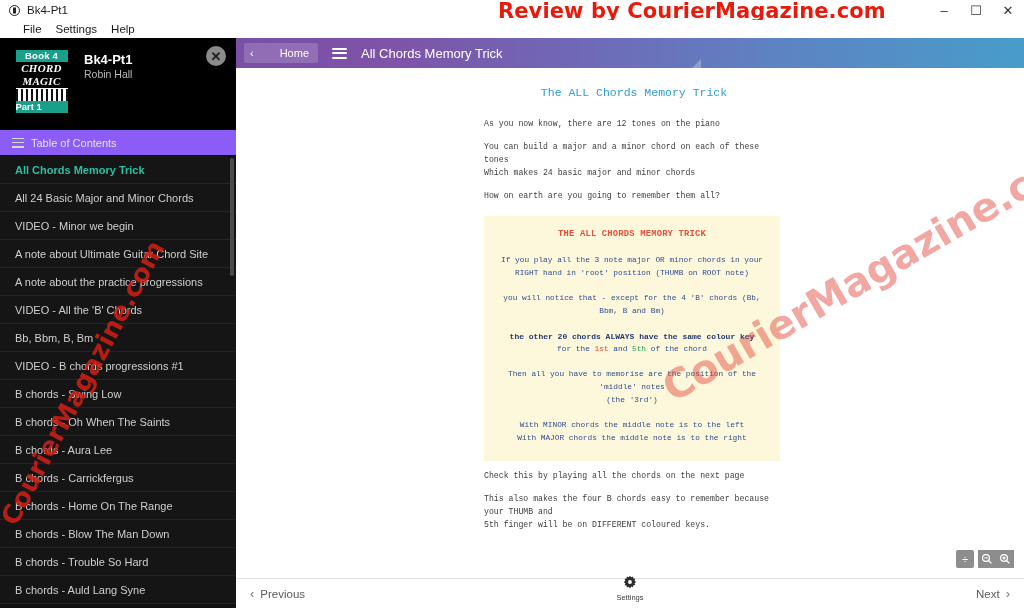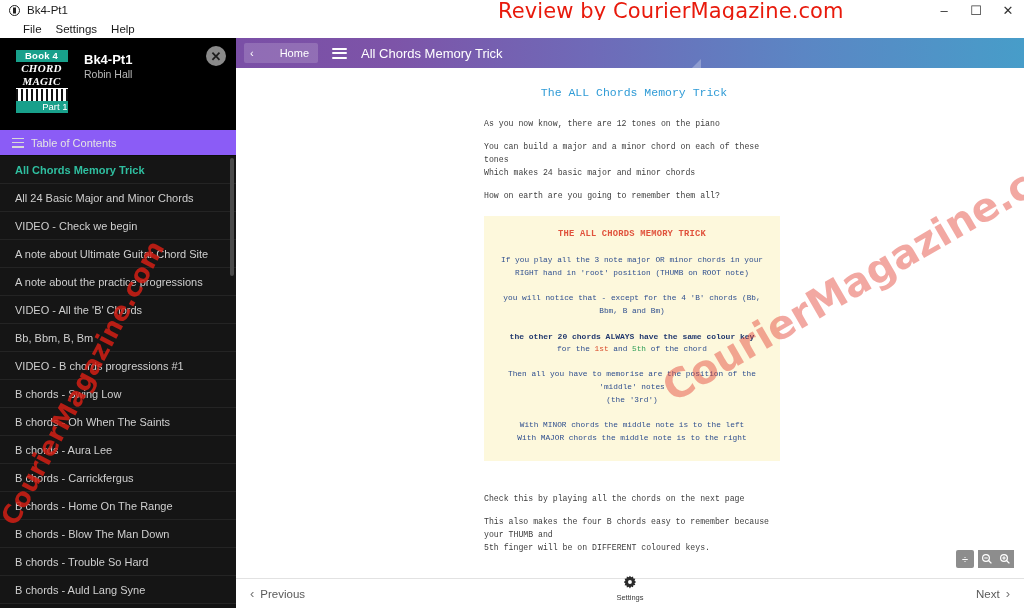--- a/index.html
+++ b/index.html
@@ -21,21 +21,21 @@
     width: 16px; height: 16px; margin-left: 6px;
     display: flex; align-items: center; justify-content: center;
     font-size: 11px; color: #222;
   }
   .tb-title {
     font-size: 11.5px; color: #1a1a1a; margin-left: 5px;
     font-family: "Liberation Sans", sans-serif;
   }
   .tb-watermark {
     position: absolute; left: 498px; top: -1px;
-    font-size: 21px; font-weight: normal; color: #e81a0c;
+    font-size: 21px; font-weight: bold; color: #e81a0c;
     letter-spacing: .1px; white-space: nowrap;
     font-family: "DejaVu Sans", sans-serif;
   }
   .tb-winbtns {
     position: absolute; right: 0; top: 0; height: 20px;
     display: flex; align-items: center;
   }
   .tb-winbtn {
     width: 32px; height: 20px; display: flex;
     align-items: center; justify-content: center;
@@ -80,21 +80,21 @@
   .cover-keys {
     width: 52px; height: 13px; margin-top: 1px;
     background:
       repeating-linear-gradient(90deg,
         #111 0px, #111 2px, transparent 2px, transparent 5px),
       #ffffff;
     border-top: 1px solid #fff;
   }
   .cover-part {
     width: 52px; background: #18a08b; color: #ffffff;
-    font-size: 9.5px; font-weight: normal; text-align: right;
+    font-size: 9.5px; font-weight: bold; text-align: left;
     line-height: 12px;
   }
   .sb-meta { margin-left: 15px; padding-top: 4px; }
   .sb-meta-title {
     font-size: 13px; font-weight: bold; color: #ffffff; line-height: 16px;
   }
   .sb-meta-author {
     font-size: 10.5px; color: #b8b8b8; 
   }
   .sb-close {
@@ -191,21 +191,21 @@
     letter-spacing: .2px; margin-bottom: 15px;
   }
   .yb-line {
     font-size: 7.8px; color: #2f4f8f; line-height: 13px;
   }
   .yb-gap { height: 12px; }
   .yb-bold { font-weight: bold; color: #21386e; font-size: 8px; }
   .yb-italic { font-style: italic; font-size: 7.4px; color: #3a5fa0; }
   .c-1st { color: #d94a2a; }
   .c-5th { color: #2e9e57; text-align: center; }
-  .doc-after { margin-top: 31px; }
+  .doc-after { margin-top: 8px; }
 
   .zoomctl {
     position: absolute; right: 10px; bottom: 10px;
     display: flex; align-items: center; gap: 4px;
   }
   .zc-btn {
     width: 18px; height: 18px; background: #8d8d8d; color: #ffffff;
     display: flex; align-items: center; justify-content: center;
     font-size: 11px; border-radius: 2px; line-height: 1;
   }
@@ -299,21 +299,21 @@
           <i></i>
           <i></i>
           <i></i>
         </span>
       <span class="sb-toc-label">Table of Contents</span>
     </div>
 
     <div class="sb-list">
       <div class="sb-item active">All Chords Memory Trick</div>
       <div class="sb-item">All 24 Basic Major and Minor Chords</div>
-      <div class="sb-item">VIDEO - Check we begin</div>
+      <div class="sb-item">VIDEO - Minor we begin</div>
       <div class="sb-item">A note about Ultimate Guitar Chord Site</div>
       <div class="sb-item">A note about the practice progressions</div>
       <div class="sb-item">VIDEO - All the 'B' Chords</div>
       <div class="sb-item">Bb, Bbm, B, Bm</div>
       <div class="sb-item">VIDEO - B chords progressions #1</div>
       <div class="sb-item">B chords - Swing Low</div>
       <div class="sb-item">B chords - Oh When The Saints</div>
       <div class="sb-item">B chords - Aura Lee</div>
       <div class="sb-item">B chords - Carrickfergus</div>
       <div class="sb-item">B chords - Home On The Range</div>

